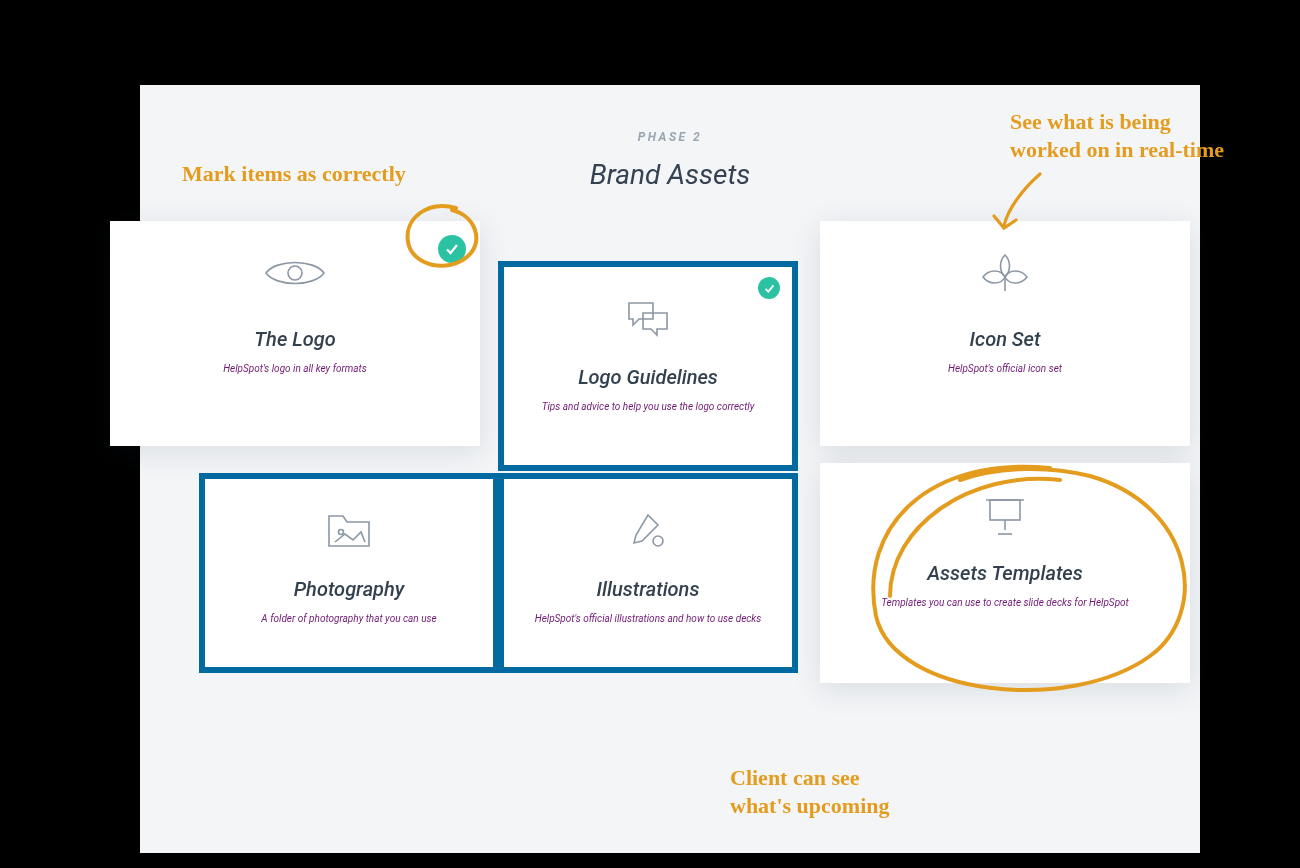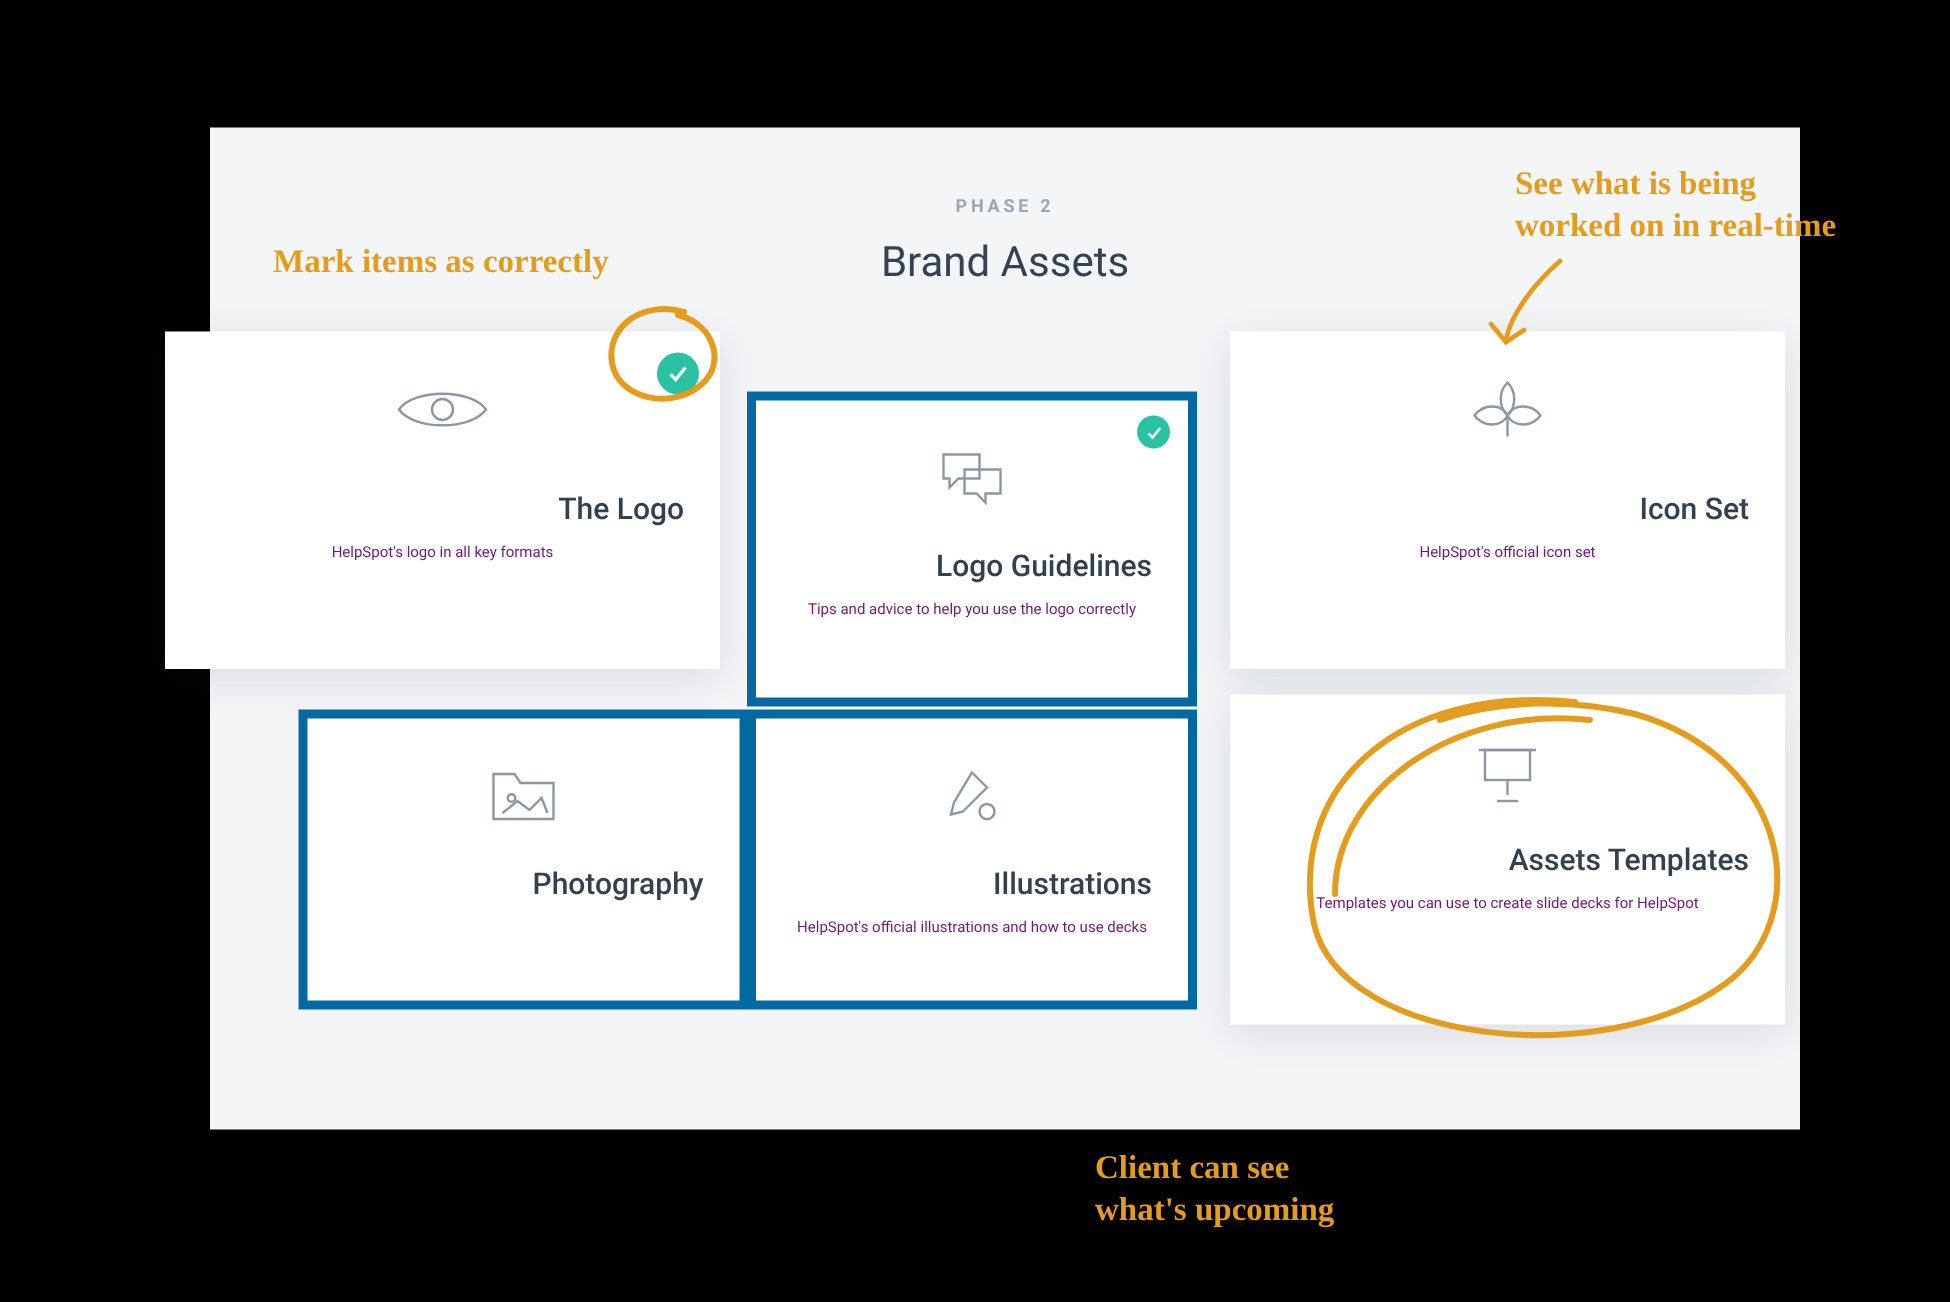--- a/index.html
+++ b/index.html
@@ -11,23 +11,24 @@
     width: 1300px;
     height: 868px;
     overflow: hidden;
     position: relative;
   }
   .stage {
     position: absolute;
     left: 140px;
     top: 85px;
     width: 1060px;
-    height: 668px;
+    height: 768px;
     background: #f3f5f7;
     box-shadow: 0 8px 40px rgba(0,0,0,0.4);
+    font-style: italic;
   }
   .phase-label {
     text-align: center;
     font-size: 12px;
     letter-spacing: 2.5px;
     font-weight: 700;
     color: #9aa6b2;
     padding-top: 45px;
   }
   .page-title {
@@ -59,21 +60,20 @@
     height: 48px;
     display:flex; align-items:center; justify-content:center;
     margin-bottom: 22px;
   }
   .card .icon-wrap svg { stroke:#8c97a4; fill:none; stroke-width:1.6; }
   .card-title {
     font-size: 20px;
     color: #33414f;
     font-weight: 500;
     margin-bottom: 10px;
-    text-align: right;
   }
   .card-desc {
     font-size: 10px;
     color: #701a75;
     line-height: 1.5;
     max-width: 260px;
     margin: 0 auto;
   }
   .check-badge {
     position: absolute;
@@ -174,20 +174,21 @@
 
     <div class="card flat c4">
       <div class="icon-wrap">
         <svg width="48" height="38" viewBox="0 0 48 38">
           <path d="M4 10 L4 34 L44 34 L44 10 L22 10 L18 4 L4 4 Z"></path>
           <circle cx="16" cy="20" r="2.5"></circle>
           <path d="M10 30 L20 22 L28 28 L36 20 L40 30"></path>
         </svg>
       </div>
       <div class="card-title">Photography</div>
+      <div class="card-desc">A folder of photography that you can use</div>
     </div>
 
     <div class="card flat c5">
       <div class="icon-wrap">
         <svg width="40" height="40" viewBox="0 0 40 40">
           <path d="M20 4 L30 14 L14 30 L6 32 L8 24 Z"></path>
           <circle cx="30" cy="30" r="5"></circle>
         </svg>
       </div>
       <div class="card-title">Illustrations</div>

